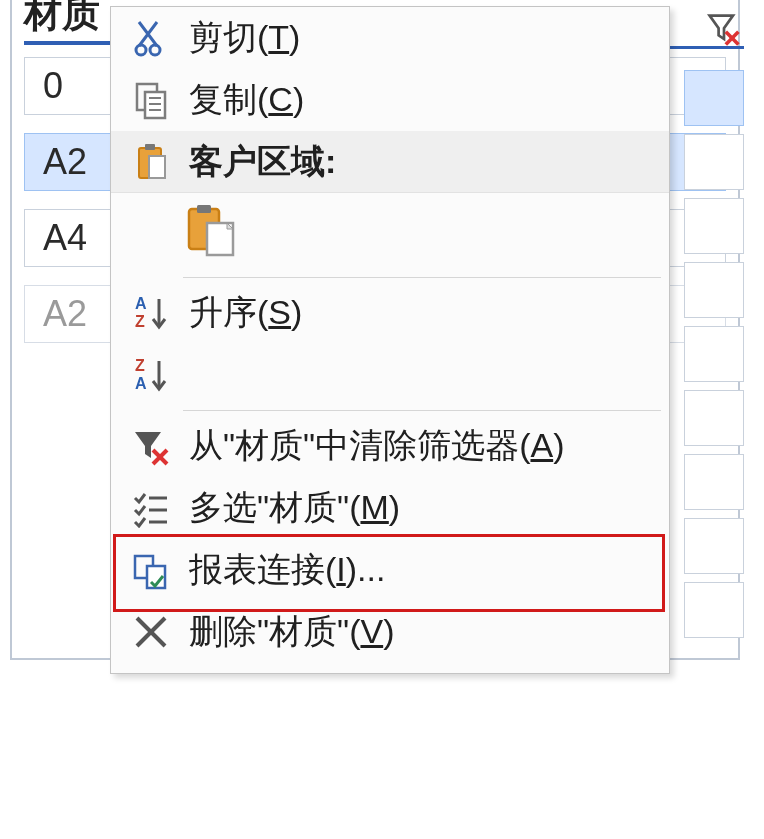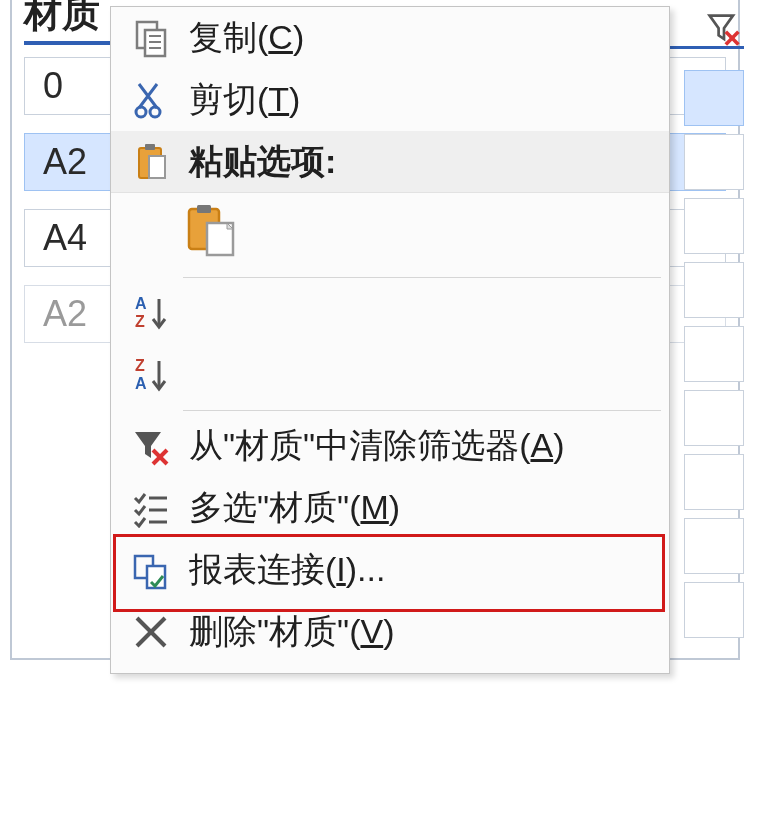--- a/index.html
+++ b/index.html
@@ -141,50 +141,50 @@
     <div></div>
     <div></div>
     <div></div>
   </div>
 
   <div class="ctx">
 
     <div class="ctx-row">
       <span class="ctx-icon">
         <svg viewBox="0 0 40 40">
+            <path d="M8 4 L26 28 M26 4 L8 28" stroke="#3a66b0" stroke-width="3" fill="none"></path>
+            <circle cx="10" cy="32" r="5" fill="none" stroke="#3a66b0" stroke-width="3"></circle>
+            <circle cx="24" cy="32" r="5" fill="none" stroke="#3a66b0" stroke-width="3"></circle>
+          </svg>
+      </span>
+      <span class="ctx-label">剪切(<u>T</u>)</span>
+    </div>
+
+    <div class="ctx-row">
+      <span class="ctx-icon">
+        <svg viewBox="0 0 40 40">
             <rect x="6" y="4" width="20" height="26" fill="none" stroke="#7d7d7d" stroke-width="2.5"></rect>
             <rect x="14" y="12" width="20" height="26" fill="#fff" stroke="#7d7d7d" stroke-width="2.5"></rect>
             <line x1="18" y1="18" x2="30" y2="18" stroke="#7d7d7d" stroke-width="2"></line>
             <line x1="18" y1="24" x2="30" y2="24" stroke="#7d7d7d" stroke-width="2"></line>
             <line x1="18" y1="30" x2="30" y2="30" stroke="#7d7d7d" stroke-width="2"></line>
           </svg>
       </span>
       <span class="ctx-label">复制(<u>C</u>)</span>
     </div>
 
-    <div class="ctx-row">
-      <span class="ctx-icon">
-        <svg viewBox="0 0 40 40">
-            <path d="M8 4 L26 28 M26 4 L8 28" stroke="#3a66b0" stroke-width="3" fill="none"></path>
-            <circle cx="10" cy="32" r="5" fill="none" stroke="#3a66b0" stroke-width="3"></circle>
-            <circle cx="24" cy="32" r="5" fill="none" stroke="#3a66b0" stroke-width="3"></circle>
-          </svg>
-      </span>
-      <span class="ctx-label">剪切(<u>T</u>)</span>
-    </div>
-
     <div class="ctx-row heading">
       <span class="ctx-icon">
         <svg viewBox="0 0 40 40">
             <rect x="8" y="6" width="22" height="30" rx="2" fill="#e8a13a" stroke="#c97f15" stroke-width="2"></rect>
             <rect x="14" y="2" width="10" height="6" rx="1" fill="#777"></rect>
             <rect x="18" y="14" width="16" height="22" fill="#fff" stroke="#999" stroke-width="2"></rect>
           </svg>
       </span>
-      <span class="ctx-label">粘贴选项:</span>
+      <span class="ctx-label">客户区域:</span>
     </div>
 
     <div class="paste-option-row">
       <span>
         <svg viewBox="0 0 56 56">
             <rect x="6" y="6" width="30" height="40" rx="3" fill="#e8a13a" stroke="#c97f15" stroke-width="2.5"></rect>
             <rect x="14" y="2" width="14" height="8" rx="1.5" fill="#777"></rect>
             <rect x="24" y="20" width="26" height="32" fill="#fff" stroke="#9a9a9a" stroke-width="2.5"></rect>
             <path d="M44 20 l6 6 h-6 z" fill="#ddd" stroke="#9a9a9a" stroke-width="1"></path>
           </svg>
@@ -196,20 +196,21 @@
 
     <div class="ctx-row">
       <span class="ctx-icon">
         <svg viewBox="0 0 40 40">
             <text x="4" y="16" font-size="16" font-weight="700" fill="#2b5fb0">A</text>
             <text x="4" y="34" font-size="16" font-weight="700" fill="#c04030">Z</text>
             <line x1="28" y1="6" x2="28" y2="32" stroke="#555" stroke-width="3"></line>
             <path d="M22 26 L28 34 L34 26" fill="none" stroke="#555" stroke-width="3"></path>
           </svg>
       </span>
+      <span class="ctx-label">升序(<u>S</u>)</span>
     </div>
 
     <div class="ctx-row">
       <span class="ctx-icon">
         <svg viewBox="0 0 40 40">
             <text x="4" y="16" font-size="16" font-weight="700" fill="#c04030">Z</text>
             <text x="4" y="34" font-size="16" font-weight="700" fill="#2b5fb0">A</text>
             <line x1="28" y1="6" x2="28" y2="32" stroke="#555" stroke-width="3"></line>
             <path d="M22 26 L28 34 L34 26" fill="none" stroke="#555" stroke-width="3"></path>
           </svg>

